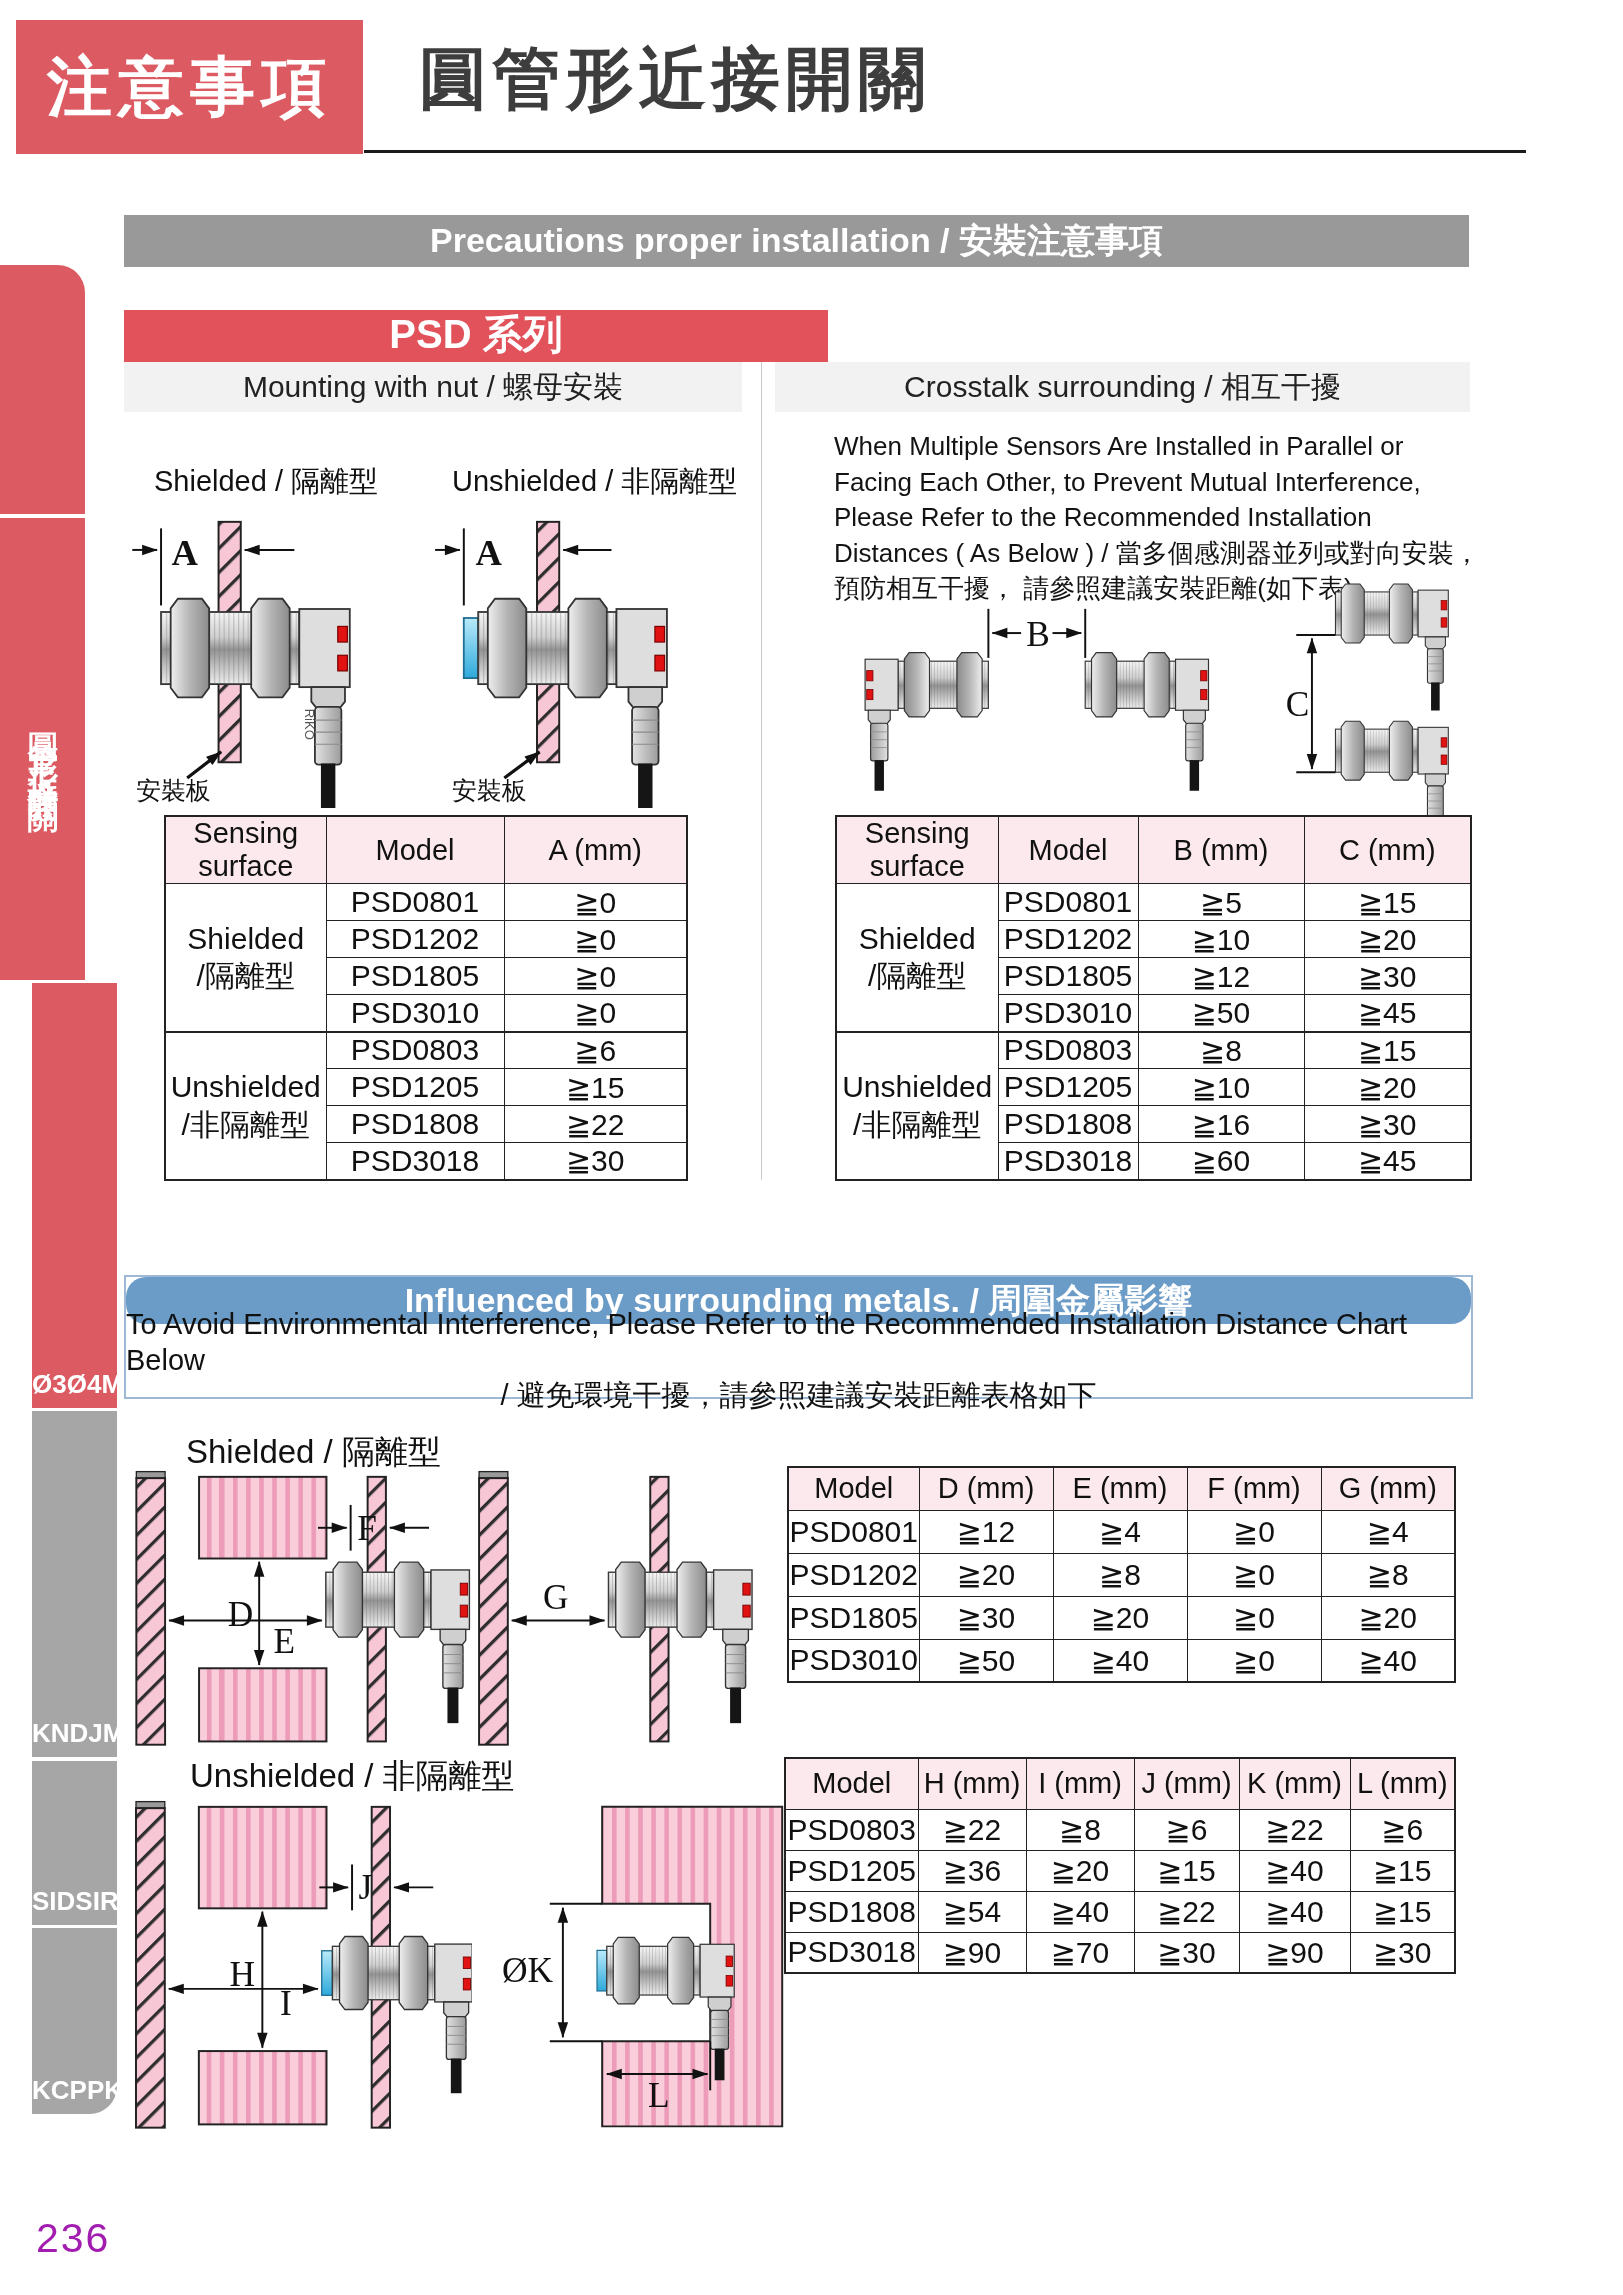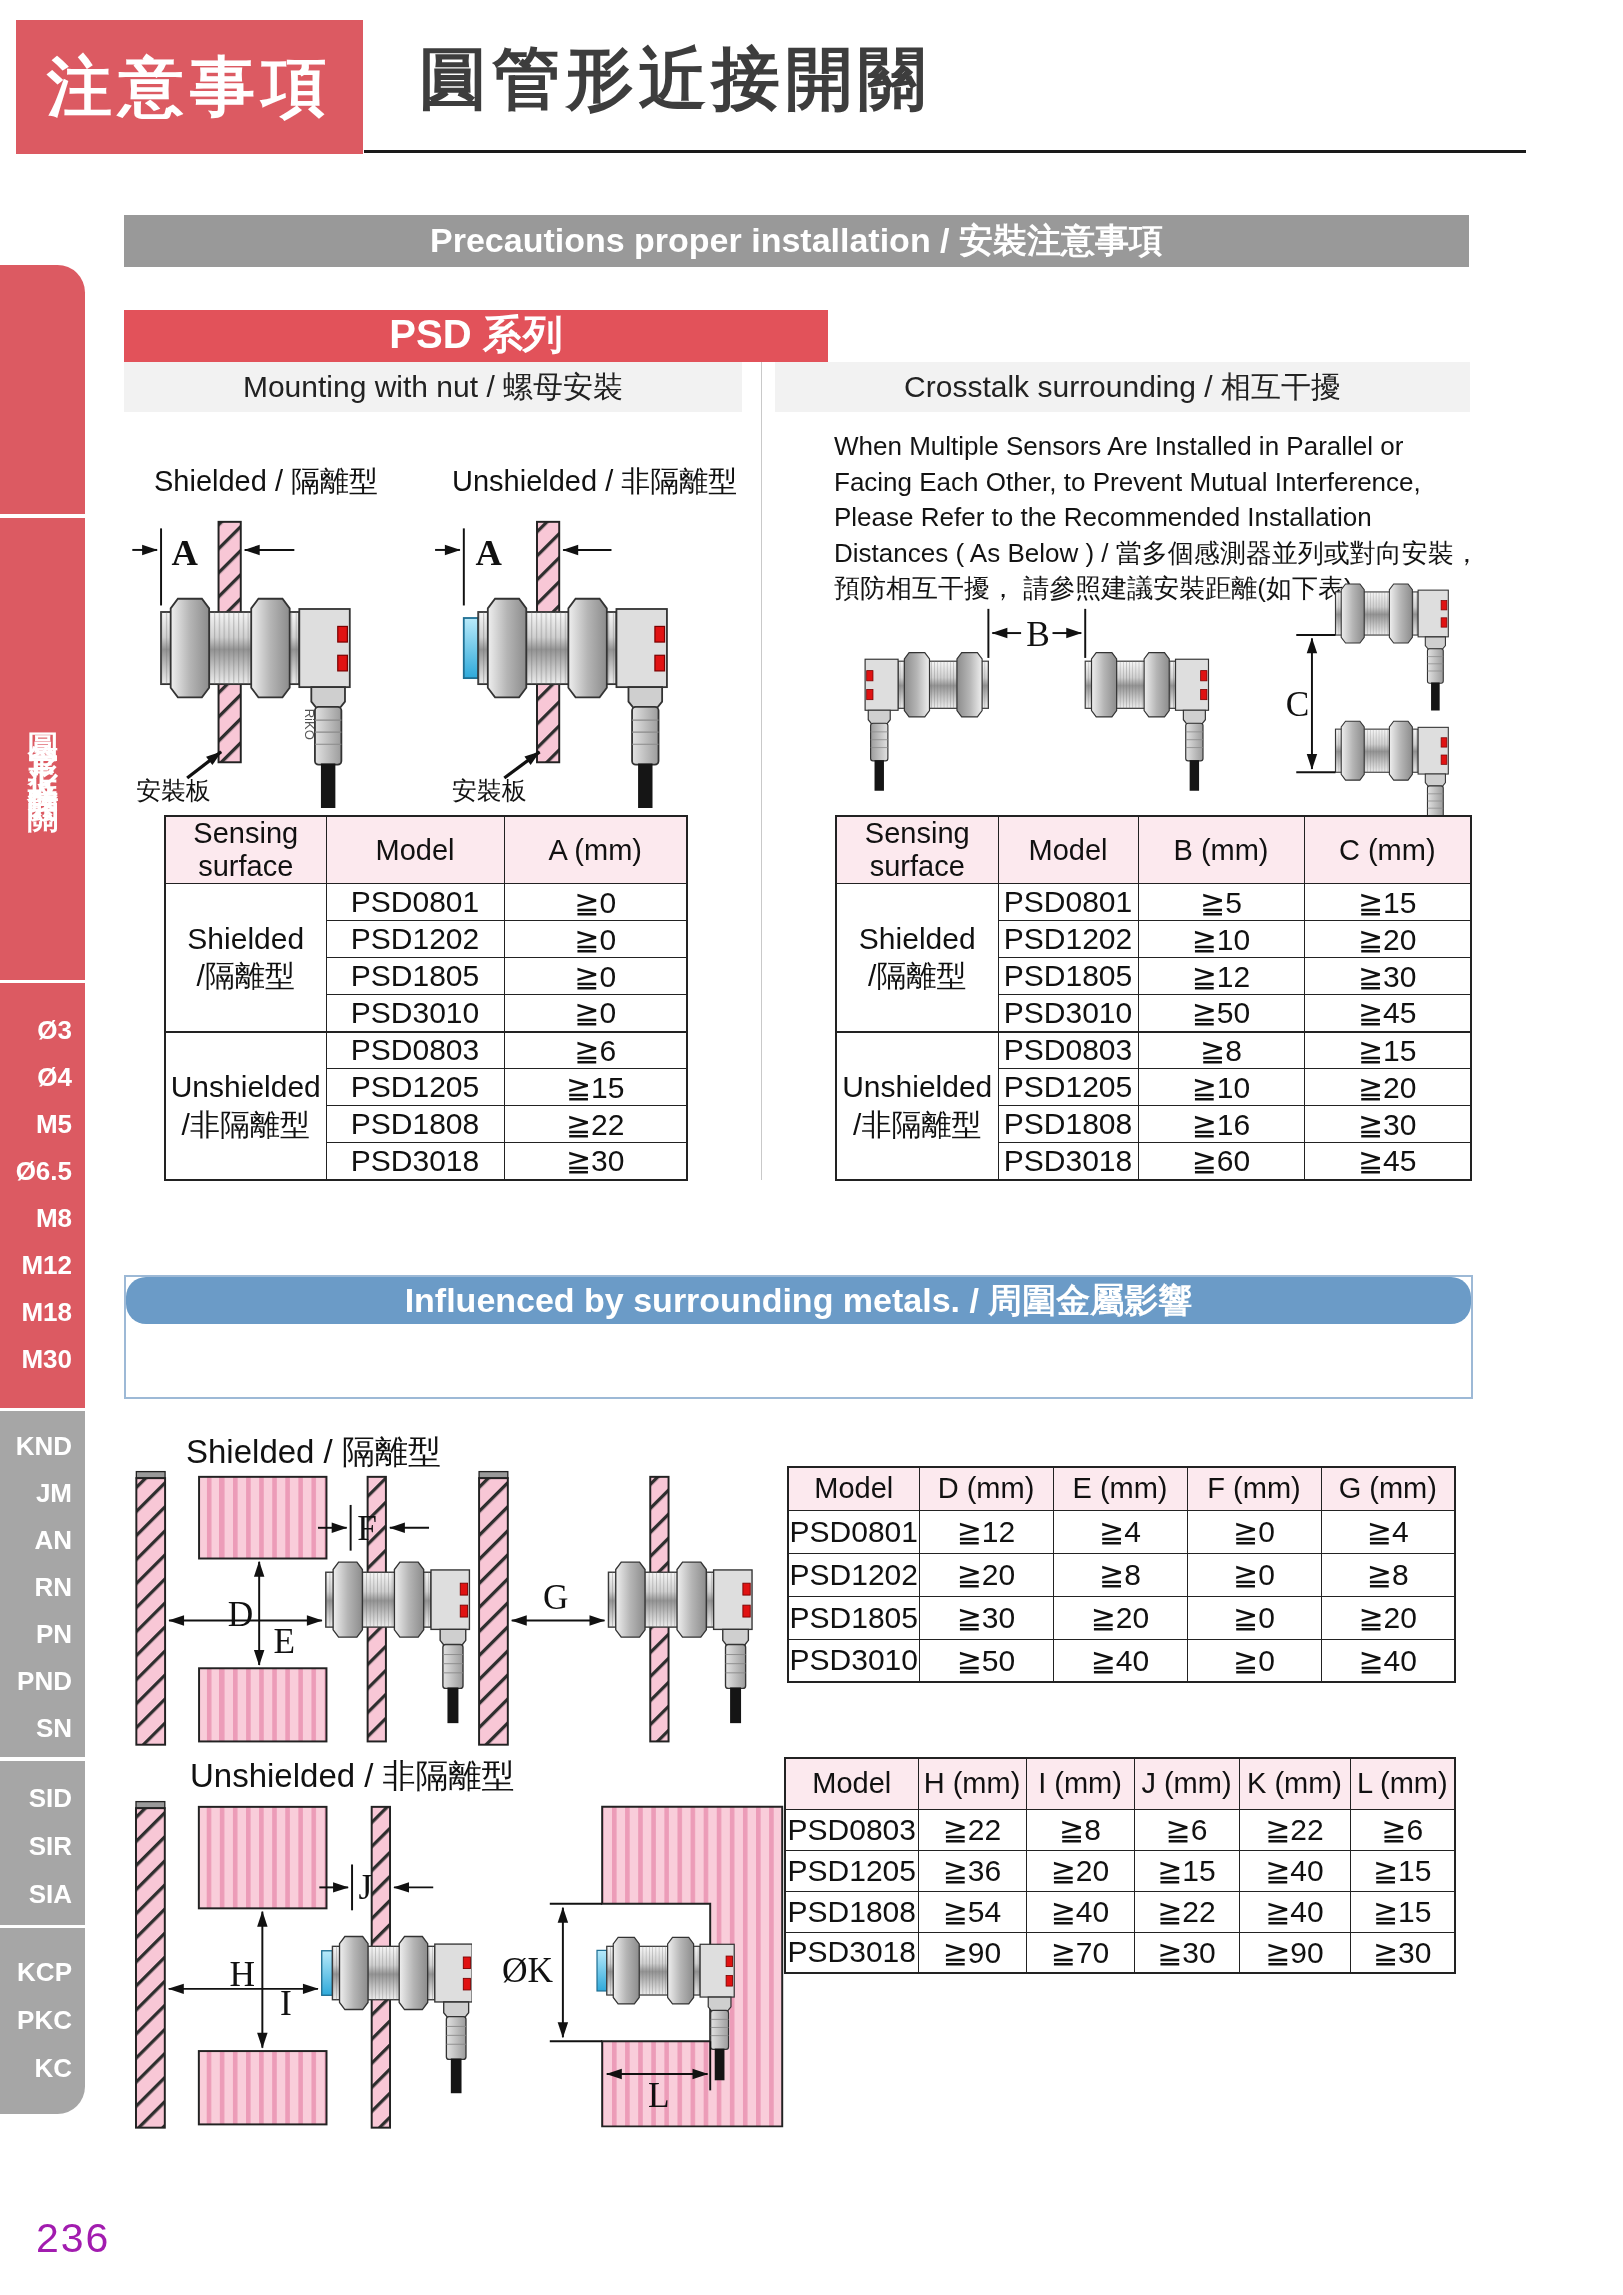--- a/index.html
+++ b/index.html
@@ -2,21 +2,21 @@
 <html style="font-size:10.5px"><head>
 <meta charset="utf-8">
 <style>
   html,body{margin:0;padding:0;}
   body{width:1623px;height:2295px;position:relative;background:#ffffff;overflow:hidden;
        font-family:"Liberation Sans","DejaVu Sans",sans-serif;color:#111;}
   .abs{position:absolute;}
   
   .sb{left:0;width:85px;background:#dc5a62;}
   .sb.gray{background:#a6a6a6;}
-  .sb-list{display:flex;flex-direction:column;align-items:flex-end;padding-right:13px;box-sizing:border-box;}
+  .sb-list{display:flex;align-items:flex-end;padding-right:13px;box-sizing:border-box;margin-left:32px;}
   .sb-item{color:#fff;font-weight:bold;font-size:26px;line-height:47px;}
   .vtitle{writing-mode:vertical-rl;text-orientation:upright;color:#fff;font-weight:bold;
           font-size:31px;letter-spacing:11.8px;margin:auto;}
   .vwrap{display:flex;align-items:center;justify-content:center;}
   
   .badge{left:16.4px;top:19.6px;width:347px;height:134px;background:#dc5a62;display:flex;
          align-items:center;justify-content:center;color:#fff;font-weight:bold;font-size:65px;letter-spacing:6.5px;}
   .ptitle{left:419px;top:34px;font-size:68px;font-weight:bold;color:#3d3d3d;letter-spacing:5.2px;line-height:1.3;}
   .underline{left:364px;top:150px;width:1162px;height:3.3px;background:#1a1a1a;}
   .gbanner{left:124px;top:215px;width:1345px;height:52px;background:#999999;display:flex;
@@ -347,20 +347,24 @@
           <td>≧45</td>
         </tr>
     </tbody>
   </table>
 </div>
 
 <div class="abs infl">
   <div class="infl-head">
       <span>Influenced by surrounding metals. / 周圍金屬影響</span>
     </div>
+  <div class="infl-body">
+    <div>To Avoid Environmental Interference, Please Refer to the Recommended Installation Distance Chart Below</div>
+    <div>/ 避免環境干擾，請參照建議安裝距離表格如下</div>
+  </div>
 </div>
 
 <div class="abs mlabel" style="left:186px;top:1430px;">Shielded / 隔離型</div>
 
 <svg class="abs" style="left:128px;top:1469px;" width="344" height="294" viewBox="0 0 525 450">
   <rect x="12" y="4" width="44" height="10" fill="#9a9a9a" stroke="#222" stroke-width="2"></rect>
   <rect x="12" y="14" width="44" height="408" fill="url(#hatch)" stroke="#222" stroke-width="3"></rect>
   <rect x="108" y="12" width="195" height="125" fill="url(#vstr)" stroke="#222" stroke-width="3"></rect>
   <rect x="108" y="305" width="195" height="112" fill="url(#vstr)" stroke="#222" stroke-width="3"></rect>
   <rect x="366" y="12" width="28" height="405" fill="url(#hatch)" stroke="#222" stroke-width="3"></rect>

